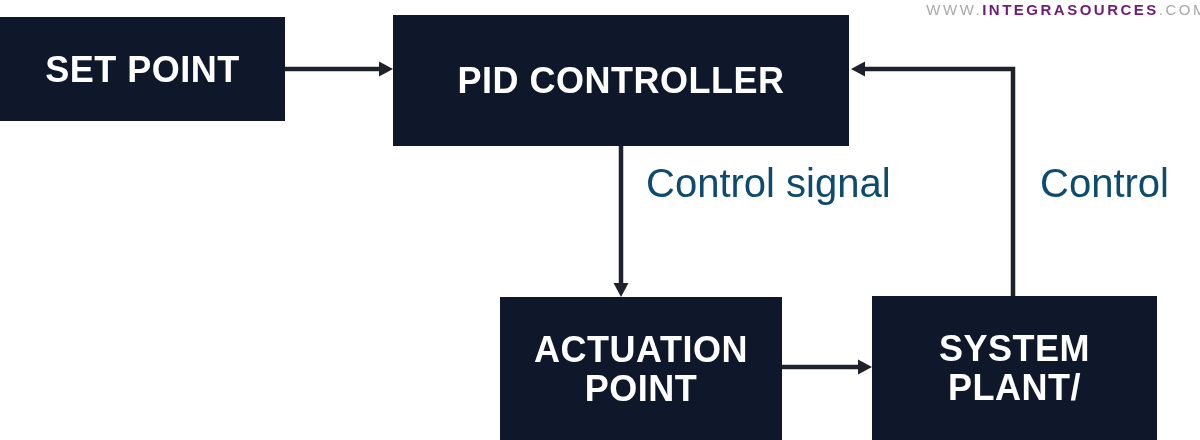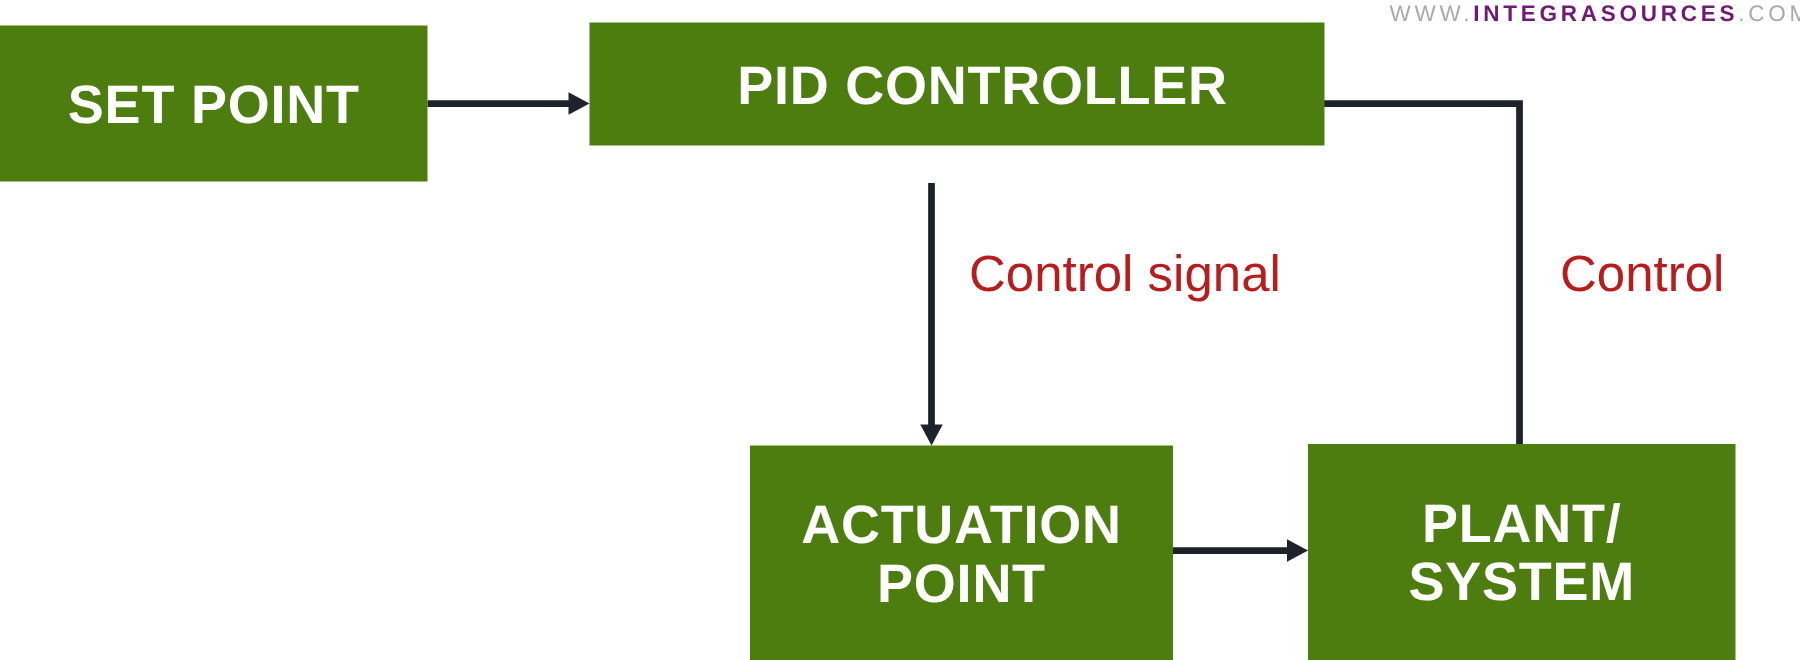--- a/index.html
+++ b/index.html
@@ -16,41 +16,41 @@
     top: 1px;
     right: -8px;
     font-size: 15px;
     letter-spacing: 2.5px;
     color: #a8a9ab;
     white-space: nowrap;
   }
   .watermark .brand { font-weight: bold; color: #701a75; }
   .node {
     position: absolute;
-    background: #4d7c0f;
+    background: #0f172a;
     color: #ffffff;
     display: flex;
     flex-direction: column;
     align-items: center;
     justify-content: center;
     font-weight: bold;
     font-size: 36px;
     letter-spacing: 0.5px;
     line-height: 39px;
     text-align: center;
   }
   .node-set-point        { left: 0;     top: 17px;  width: 285px; height: 104px; }
-  .node-pid-controller   { left: 393px; top: 15px;  width: 456px; height: 82px; padding-left: 34px; }
+  .node-pid-controller   { left: 393px; top: 15px;  width: 456px; height: 131px; }
   .node-actuation-device { left: 500px; top: 297px; width: 282px; height: 143px; }
   .node-plant-system     { left: 872px; top: 296px; width: 285px; height: 144px; }
   .edge-label {
     position: absolute;
-    font-size: 34px;
+    font-size: 40px;
     line-height: 34px;
-    color: #b91c1c;
+    color: #0c4a6e;
     white-space: nowrap;
   }
   .label-control-signal { left: 646px;  top: 166px; }
   .label-feedback       { left: 1040px; top: 166px; }
   svg.arrows {
     position: absolute;
     left: 0; top: 0;
     width: 1200px; height: 440px;
     pointer-events: none;
   }
@@ -94,18 +94,18 @@
 <div class="node node-pid-controller">
   <span>PID CONTROLLER</span>
 </div>
 
 <div class="node node-actuation-device">
   <span>ACTUATION</span>
   <span>POINT</span>
 </div>
 
 <div class="node node-plant-system">
+  <span>SYSTEM</span>
   <span>PLANT/</span>
-  <span>SYSTEM</span>
 </div>
 
 <div class="edge-label label-control-signal">Control signal</div>
 <div class="edge-label label-feedback">Control</div>
 
 </body></html>

